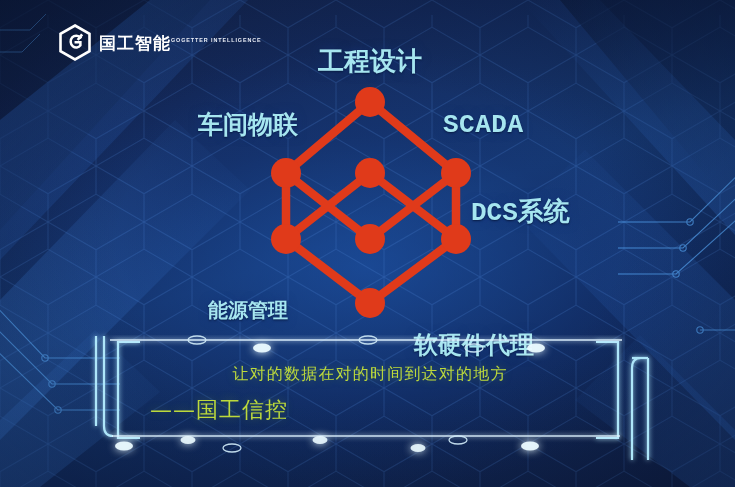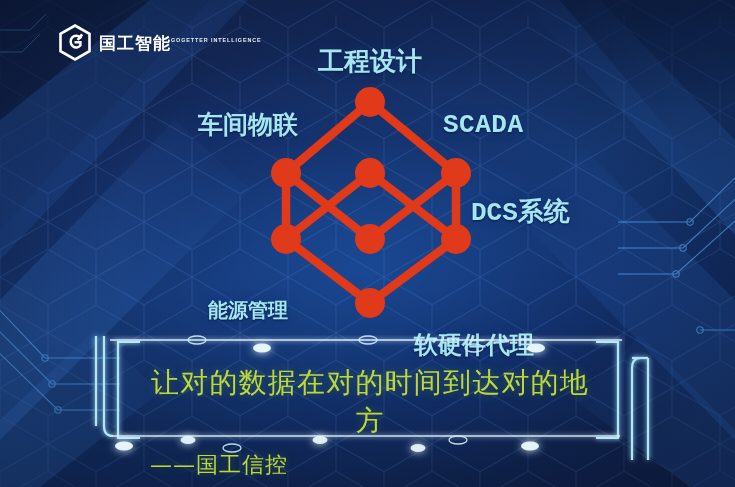--- a/index.html
+++ b/index.html
@@ -62,21 +62,21 @@
 
   
   .frame{position:absolute;left:0;top:318px;width:735px;height:160px;}
   .frame svg{width:100%;height:100%;display:block;}
 
   .tagline{
     position:absolute;left:150px;top:364px;width:440px;
     font-family:"DejaVu Sans","Liberation Sans",sans-serif;
   }
   .tag-main{
-    font-size:28px;color:#bcd93c;letter-spacing:1.2px;text-align:center;
+    font-size:16px;color:#bcd93c;letter-spacing:1.2px;text-align:center;
     text-shadow:0 0 9px rgba(120,170,40,.35);
   }
   .tag-sub{
     font-size:22px;color:#bcd93c;letter-spacing:1px;text-align:left;margin-top:10px;
     text-shadow:0 0 9px rgba(120,170,40,.35);
   }
 </style>
 </head>
 <body>
 

